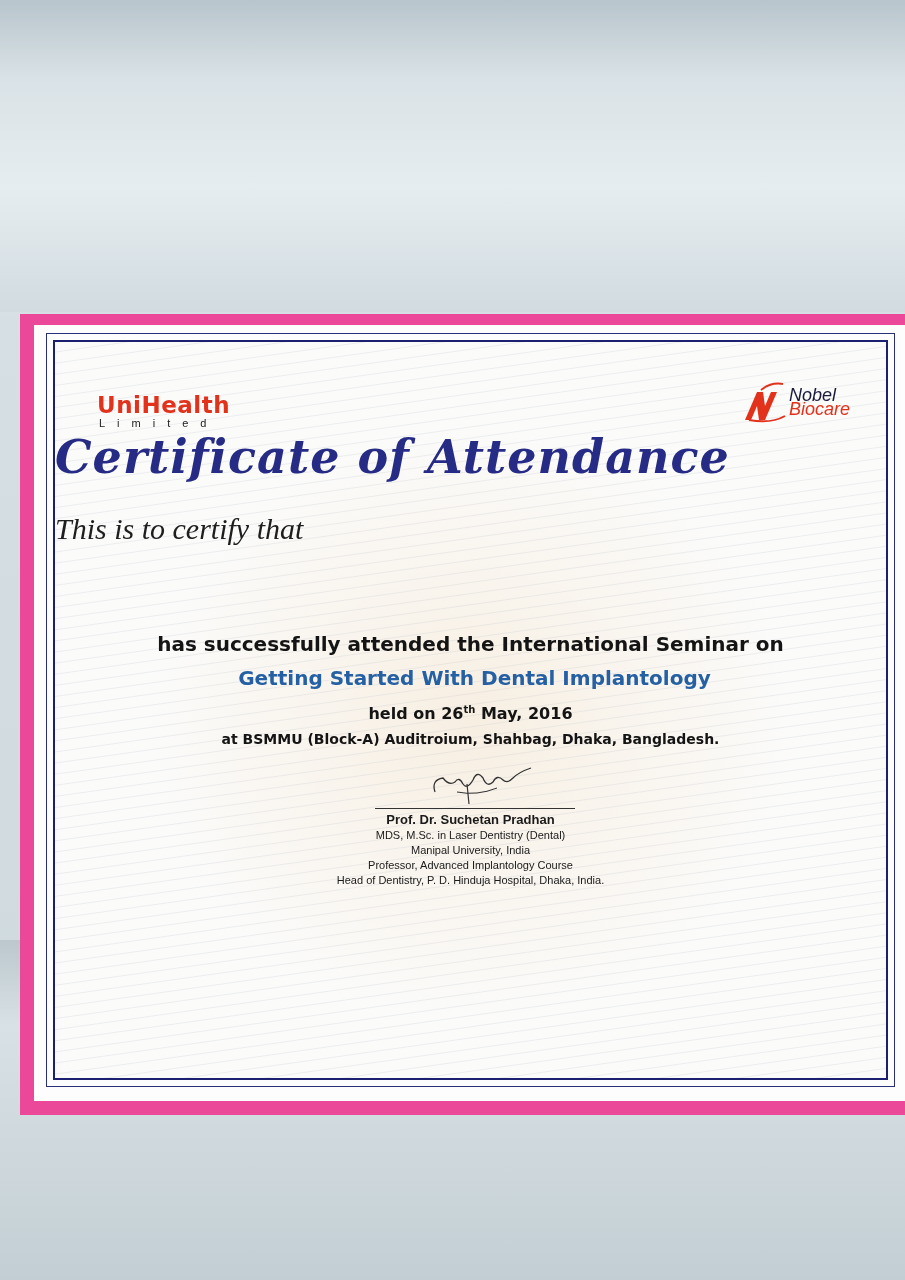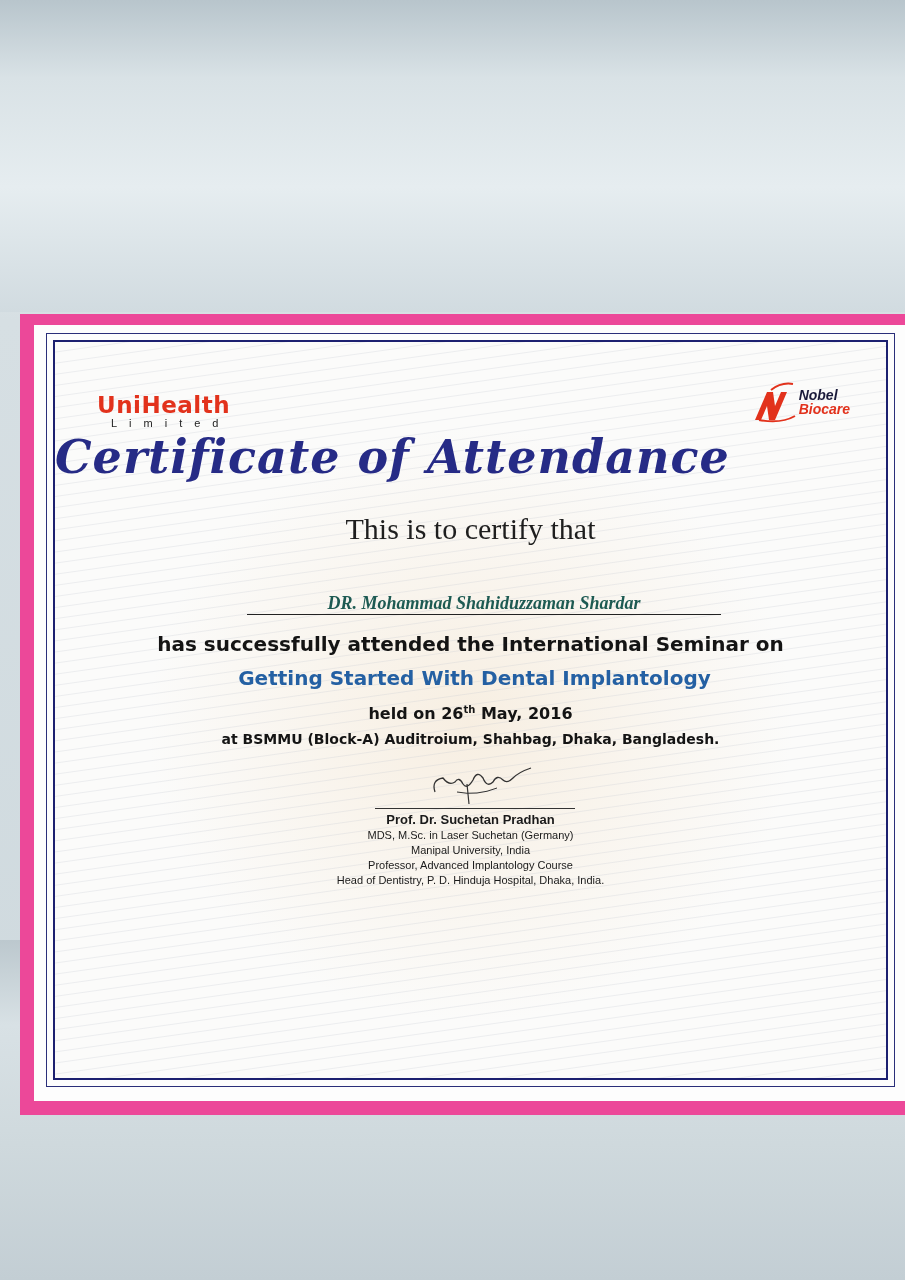--- a/index.html
+++ b/index.html
@@ -32,34 +32,34 @@
   .frame-inner {
     position:absolute; left:6px; top:6px; right:6px; bottom:6px;
     border:2.5px solid #1c2070;
     background:
       repeating-linear-gradient(172deg, rgba(200,200,210,0.0) 0px, rgba(200,200,210,0.0) 9px, rgba(190,195,205,0.25) 10px, rgba(200,200,210,0.0) 11px),
       radial-gradient(ellipse at 50% 52%, rgba(240,215,180,0.35) 0%, rgba(255,255,255,0) 55%),
       #fbfbfa;
   }
   .logo-unihealth { position:absolute; left:42px; top:52px; }
   .unihealth-name { color:#e2321c; font-weight:bold; font-size:23px; letter-spacing:0.5px; line-height:23px; font-family:"DejaVu Sans", sans-serif;}
-  .unihealth-sub { color:#222; font-size:11px; letter-spacing:12px; line-height:12px; margin-left:14px; }
+  .unihealth-sub { color:#222; font-size:11px; letter-spacing:12px; line-height:12px; margin-left:2px; }
   .logo-nobel { position:absolute; right:36px; top:38px; display:flex; align-items:center; }
   .nobel-mark { width:52px; height:44px; }
-  .nobel-text { font-weight:bold; font-style:italic; font-size:14px; line-height:14px; margin-left:-4px; }
+  .nobel-text { font-weight:normal; font-style:italic; font-size:18px; line-height:14px; margin-left:-4px; }
   .nobel-text .n1 { color:#1a1a3a; display:block; }
   .nobel-text .n2 { color:#e2321c; display:block; }
   .title {
     position:absolute; left:0; right:0; top:88px; 
     font-family:"DejaVu Serif", serif; font-style:italic; font-weight:bold;
     font-size:46px; color:#262b86; letter-spacing:1px;
   }
   .subtitle {
-    position:absolute; left:0; right:0; top:170px; text-align:center;
-    font-family:"Liberation Serif", serif; font-size:30px; color:#1e1e1e;
+    position:absolute; left:0; right:0; top:170px; 
+    font-family:"Liberation Serif", serif; font-style:italic; font-size:30px; color:#1e1e1e;
   }
   .recipient {
     position:absolute; left:192px; width:474px; top:250px; text-align:center;
     font-family:"Liberation Serif", serif; font-style:italic; font-weight:bold;
     font-size:18px; color:#1d5a52; border-bottom:1.5px solid #222; line-height:22px;
   }
   .body-line {
     position:absolute; left:0; right:0; text-align:center; font-weight:bold; color:#141414;
     font-family:"DejaVu Sans", sans-serif;
   }
@@ -101,37 +101,36 @@
             <path d="M20 10 Q30 2 42 4" stroke="#e2321c" stroke-width="2" fill="none"></path>
           </svg>
           <div class="nobel-text">
             <span class="n1">Nobel</span>
             <span class="n2">Biocare</span>
           </div>
         </div>
 
         <div class="title">Certificate of Attendance</div>
         <div class="subtitle">This is to certify that</div>
-        <div class="recipient">DR. Mohammad Shahiduzzaman Shardar</div>
 
         <div class="body-line l1">has successfully attended the International Seminar on</div>
         <div class="body-line l2">Getting Started With Dental Implantology</div>
         <div class="body-line l3"><span>held on 26</span><sup>th</sup><span> May, 2016</span></div>
         <div class="body-line l4">at BSMMU (Block-A) Auditroium, Shahbag, Dhaka, Bangladesh.</div>
 
         <svg class="signature" viewBox="0 0 110 44">
           <path d="M8 30 Q4 18 16 16 Q22 24 28 20 Q32 14 36 22 Q40 28 46 18 Q50 8 56 16 Q60 26 66 20 Q70 12 76 18 Q80 22 86 16 Q92 10 104 6" stroke="#333" stroke-width="1.3" fill="none"></path>
           <path d="M40 22 L42 42" stroke="#333" stroke-width="1.2" fill="none"></path>
           <path d="M30 30 Q50 34 70 26" stroke="#333" stroke-width="1" fill="none"></path>
         </svg>
         <div class="sign-line"></div>
 
         <div class="signer">
           <div class="name">Prof. Dr. Suchetan Pradhan</div>
-          <div class="cred">MDS, M.Sc. in Laser Suchetan (Germany)</div>
+          <div class="cred">MDS, M.Sc. in Laser Dentistry (Dental)</div>
           <div class="cred">Manipal University, India</div>
           <div class="cred">Professor, Advanced Implantology Course</div>
           <div class="cred">Head of Dentistry, P. D. Hinduja Hospital, Dhaka, India.</div>
         </div>
 
       </div>
     </div>
   </div>
 </div>
 

